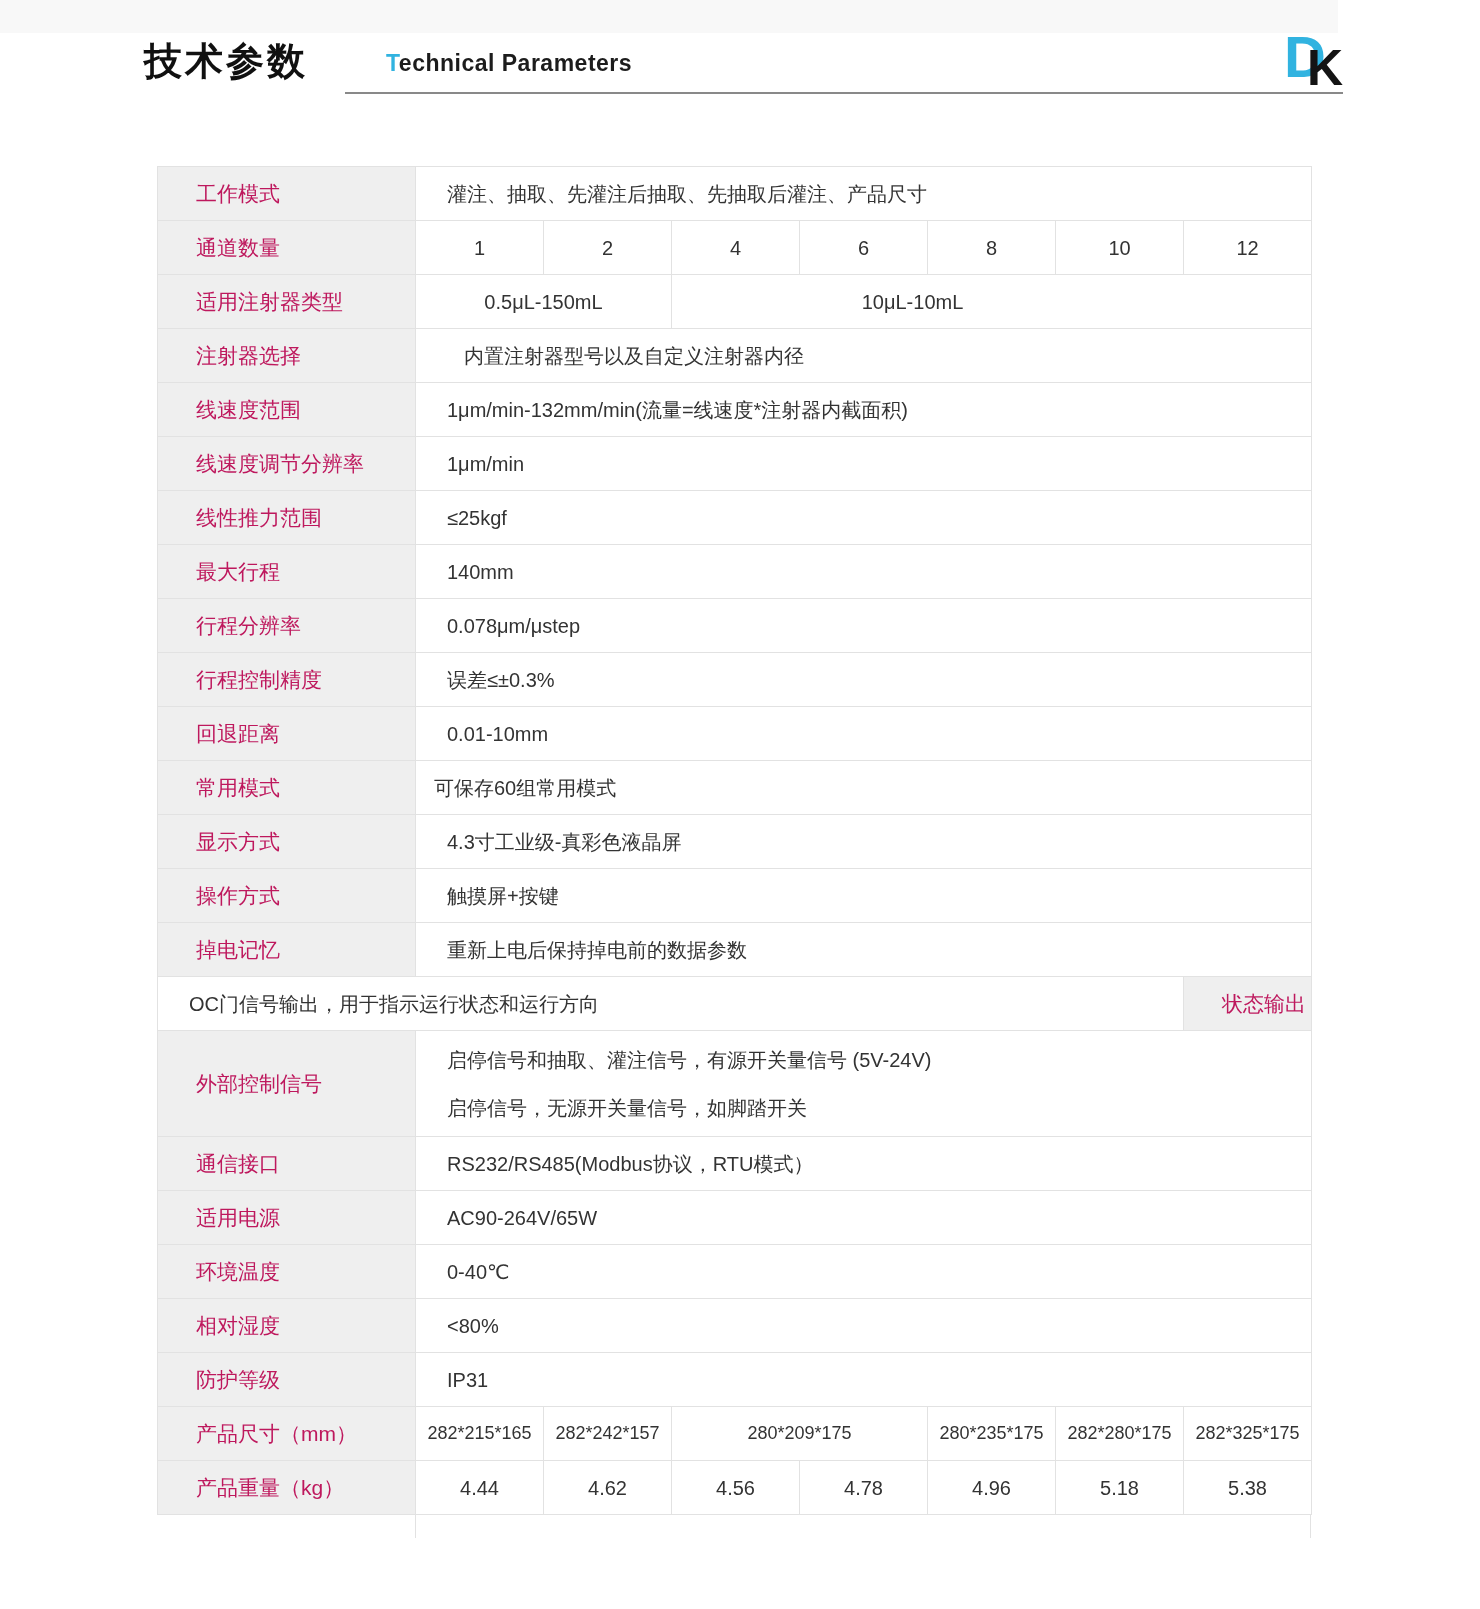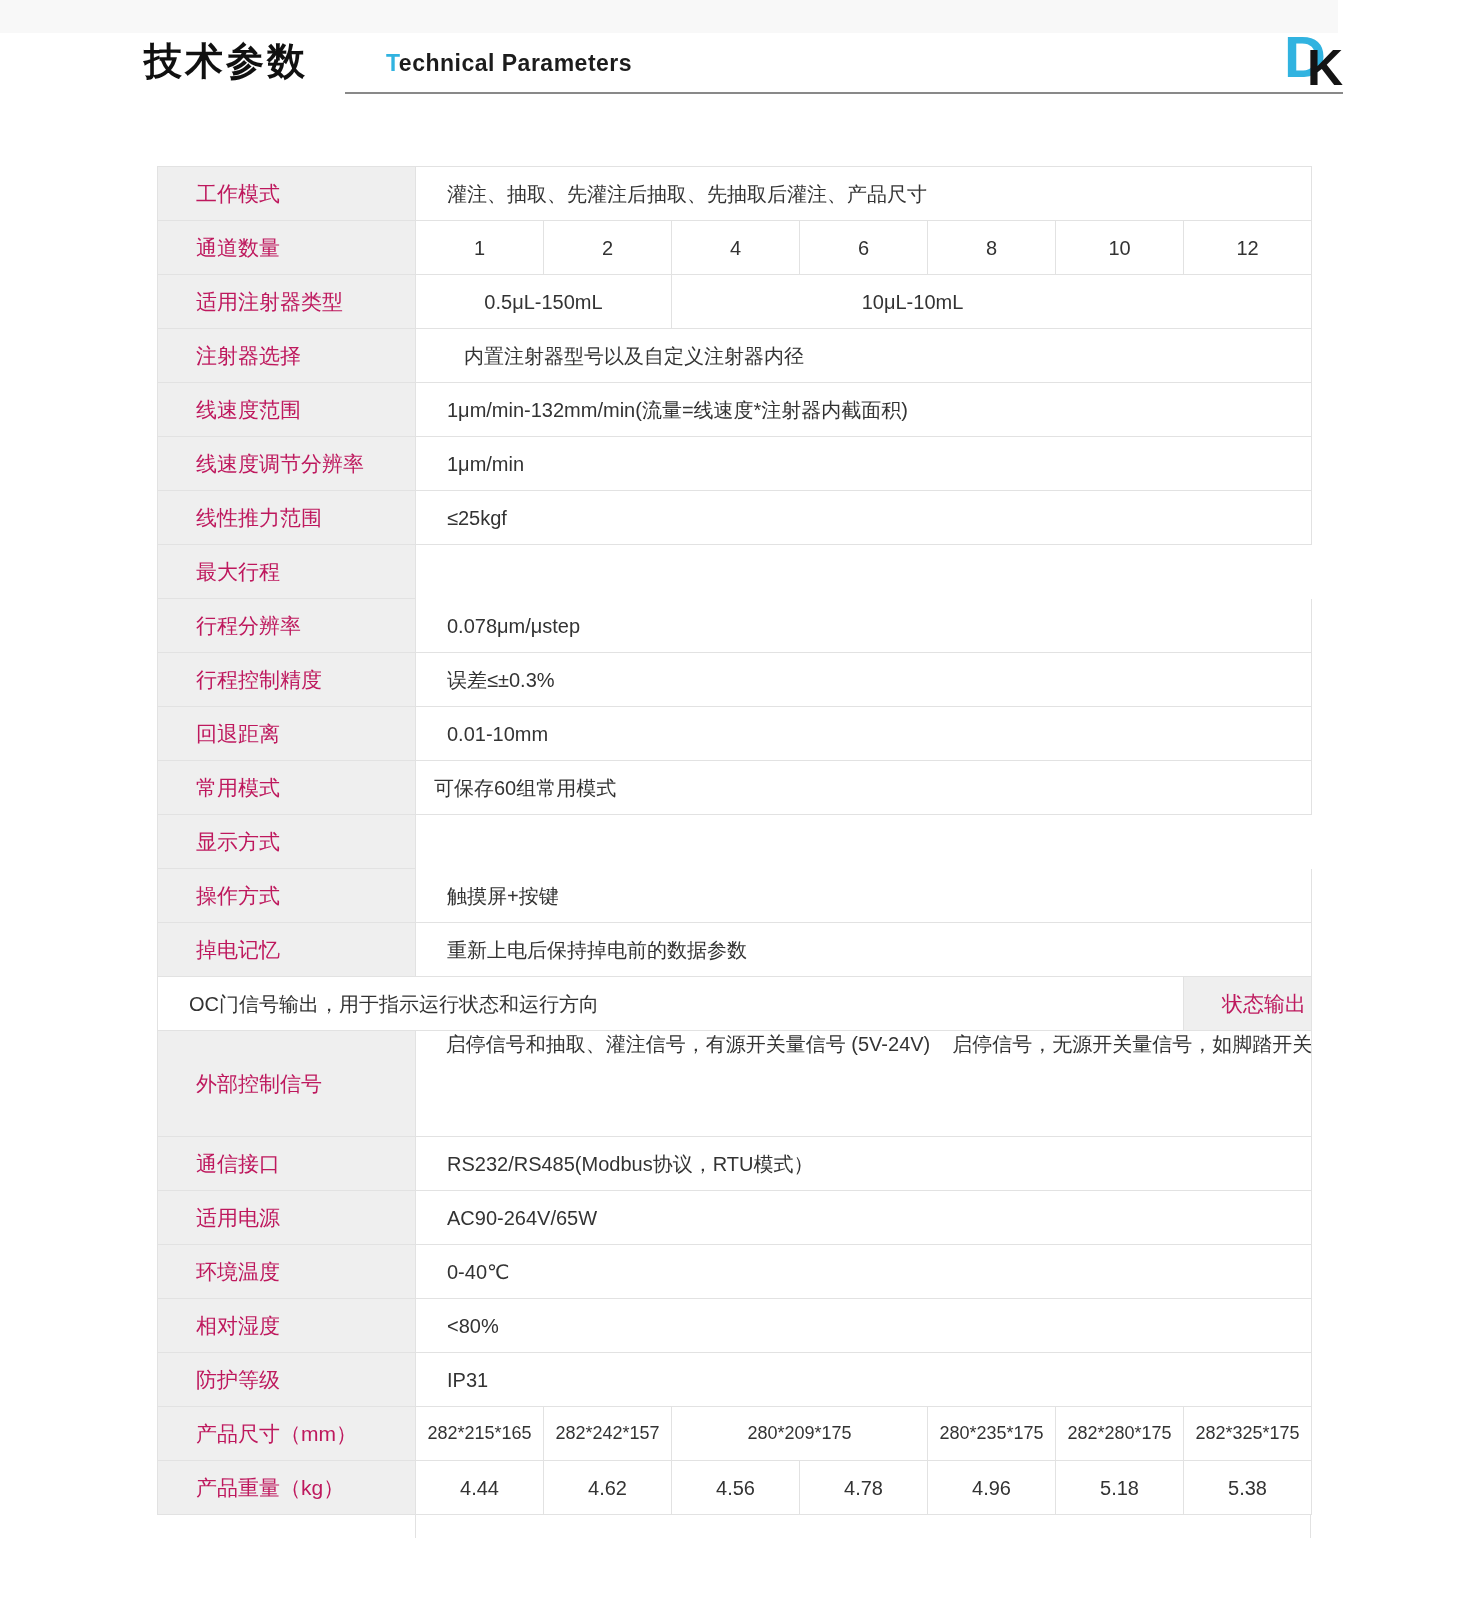--- a/index.html
+++ b/index.html
@@ -70,21 +70,21 @@
     padding-left:38px;
     font-size:21px;color:#be185d;
   }
   .cell.left{
     justify-content:flex-start;
     padding-left:31px;
   }
   .cell.small{font-size:18px;}
   .row.tall .cell{min-height:106px;}
   .cell.multiline{
-    flex-direction:row;
+    flex-direction:column;
     align-items:flex-start;
     justify-content:center;
     gap:22px;
   }
   .shift-inner{position:relative;left:-79px;}
   .stub{
     position:absolute;top:1514px;width:1px;height:24px;background:#e2e2e2;
   }
   .stub-left{left:415px;}
   .stub-right{left:1310px;}
@@ -140,39 +140,41 @@
       <div class="row">
         <div class="cell label">线速度调节分辨率</div>
         <div class="cell left" style="grid-column: span 7;">1μm/min</div>
       </div>
       <div class="row">
         <div class="cell label">线性推力范围</div>
         <div class="cell left" style="grid-column: span 7;">≤25kgf</div>
       </div>
       <div class="row">
         <div class="cell label">最大行程</div>
+        <div class="cell left" style="grid-column: span 7;">140mm</div>
       </div>
       <div class="row">
         <div class="cell label">行程分辨率</div>
         <div class="cell left" style="grid-column: span 7;">0.078μm/μstep</div>
       </div>
       <div class="row">
         <div class="cell label">行程控制精度</div>
         <div class="cell left" style="grid-column: span 7;">误差≤±0.3%</div>
       </div>
       <div class="row">
         <div class="cell label">回退距离</div>
         <div class="cell left" style="grid-column: span 7;">0.01-10mm</div>
       </div>
       <div class="row">
         <div class="cell label">常用模式</div>
         <div class="cell left" style="grid-column: span 7; padding-left: 18px;">可保存60组常用模式</div>
       </div>
       <div class="row">
         <div class="cell label">显示方式</div>
+        <div class="cell left" style="grid-column: span 7;">4.3寸工业级-真彩色液晶屏</div>
       </div>
       <div class="row">
         <div class="cell label">操作方式</div>
         <div class="cell left" style="grid-column: span 7;">触摸屏+按键</div>
       </div>
       <div class="row">
         <div class="cell label">掉电记忆</div>
         <div class="cell left" style="grid-column: span 7;">重新上电后保持掉电前的数据参数</div>
       </div>
       <div class="row">

